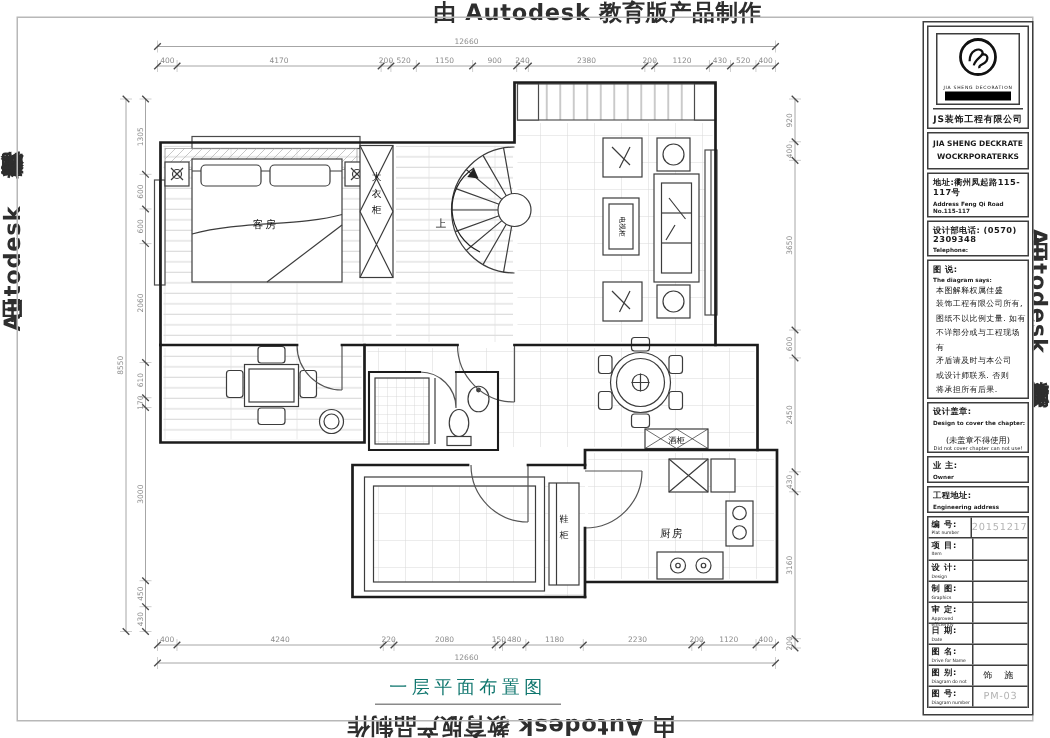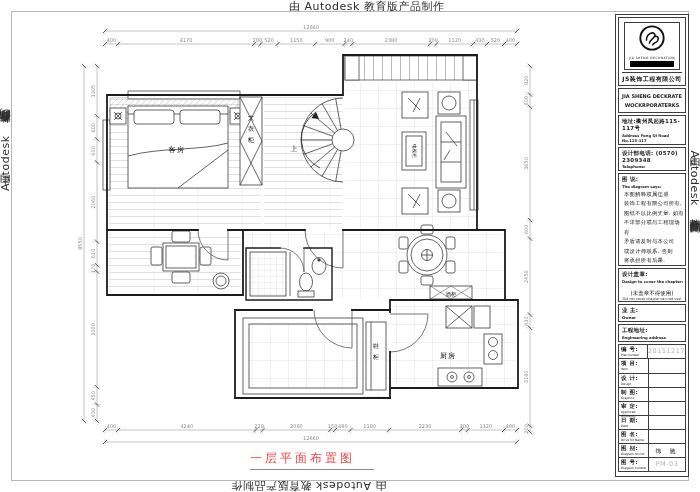--- a/index.html
+++ b/index.html
@@ -1,31 +1,31 @@
 <!DOCTYPE html>
 <html><head>
 <meta charset="utf-8">
 <style>
   html,body{margin:0;padding:0;}
   body{
     width:700px;height:492px;position:relative;background:#ffffff;overflow:hidden;
     font-family:"DejaVu Sans","Liberation Sans",sans-serif;color:#1a1a1a;
   }
   
-  .wm{position:absolute;color:#2e2e2e;font-weight:normal;font-size:11px;letter-spacing:.5px;white-space:nowrap;}
+  .wm{position:absolute;color:#2e2e2e;font-weight:bold;font-size:15px;letter-spacing:.5px;white-space:nowrap;}
   .wm-top{top:-1px;left:289px;}
   .wm-bottom{bottom:-1px;left:231px;transform:rotate(180deg);}
   .wm-left{left:-1px;top:128px;writing-mode:vertical-rl;transform:rotate(180deg);}
   .wm-right{right:-1px;top:146px;writing-mode:vertical-rl;}
   
   .frame{position:absolute;left:11px;top:11px;width:676px;height:468px;border:1px solid #b8b8b8;}
   svg#plan{position:absolute;left:0;top:0;}
   .plan-title{
-    position:absolute;left:250px;top:450px;width:124px;
-    font-size:12px;letter-spacing:3px;color:#ef4444;border-bottom:1px solid #8a8a8a;padding-bottom:2px;
+    position:absolute;left:250px;top:450px;width:124px;text-align:center;
+    font-size:12px;letter-spacing:3px;color:#0f766e;border-bottom:1px solid #8a8a8a;padding-bottom:2px;
   }
   
   .tb{position:absolute;left:615px;top:14px;width:74px;height:463px;border:1px solid #3d3d3d;
       background:#fff;box-sizing:border-box;overflow:hidden;}
   .tb-box{border:1px solid #3d3d3d;margin:2px;box-sizing:border-box;overflow:hidden;}
   .tb-logo{text-align:center;padding:2px 0 1px 0;}
   .logo-inner{border:1px solid #3d3d3d;margin:2px 5px;padding:1px 0;}
   .logo-caption{font-size:3px;letter-spacing:.5px;color:#111;}
   .logo-bar{height:6px;background:#000;margin:1px 5px;}
   .company-cn{font-size:6px;font-weight:bold;border-top:1px solid #3d3d3d;margin:2px 3px 0 3px;padding-top:2px;letter-spacing:.5px;}

